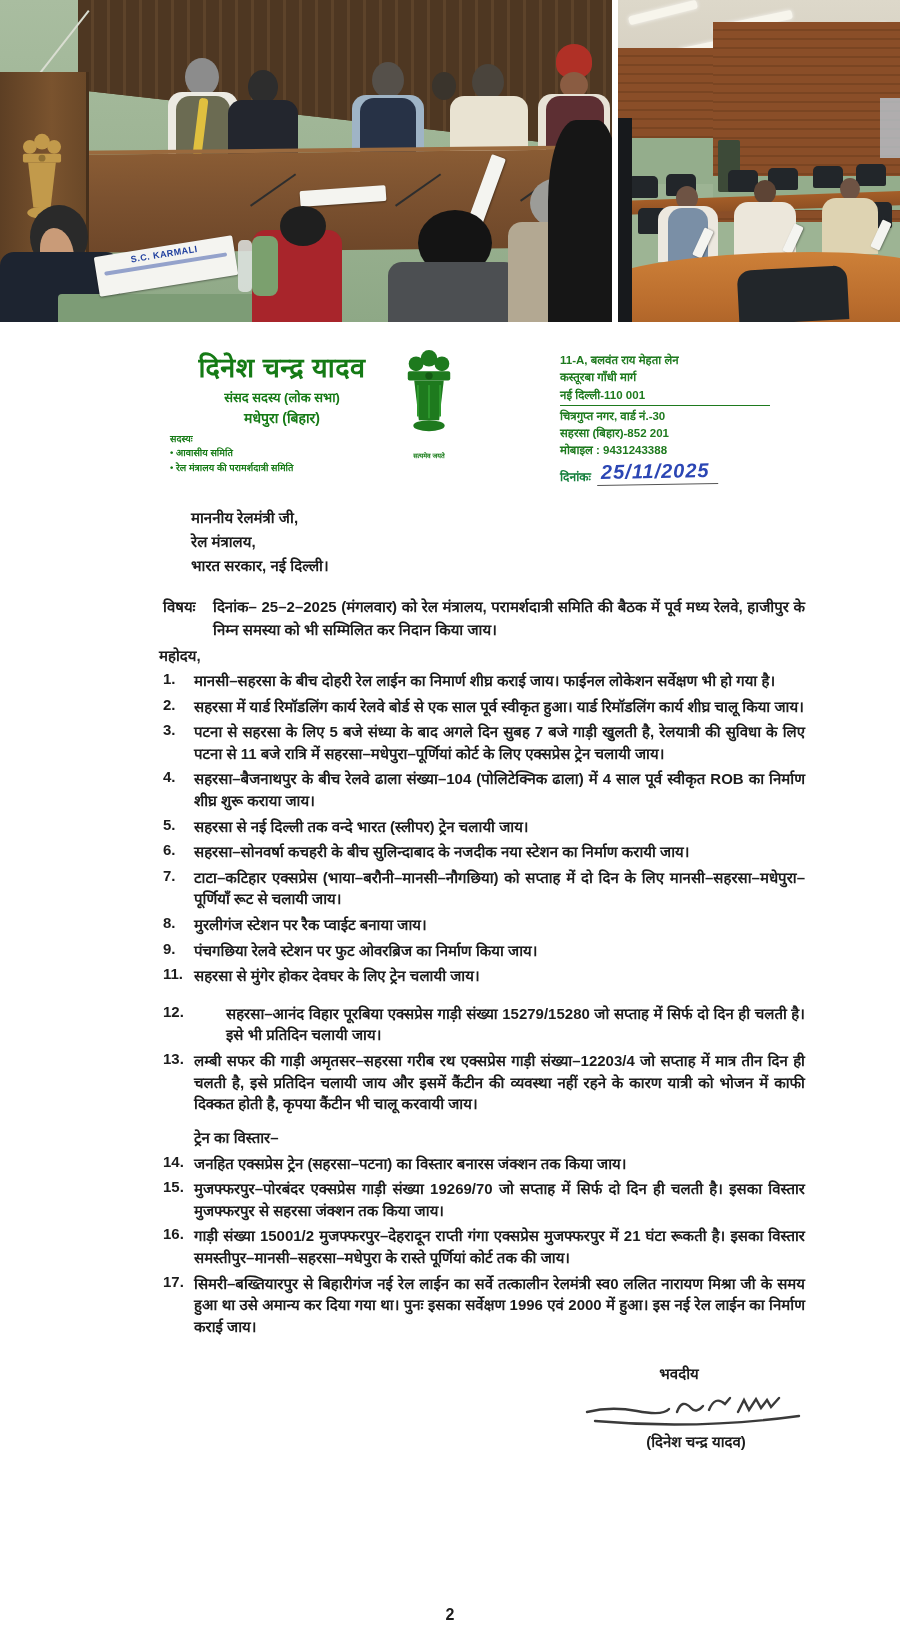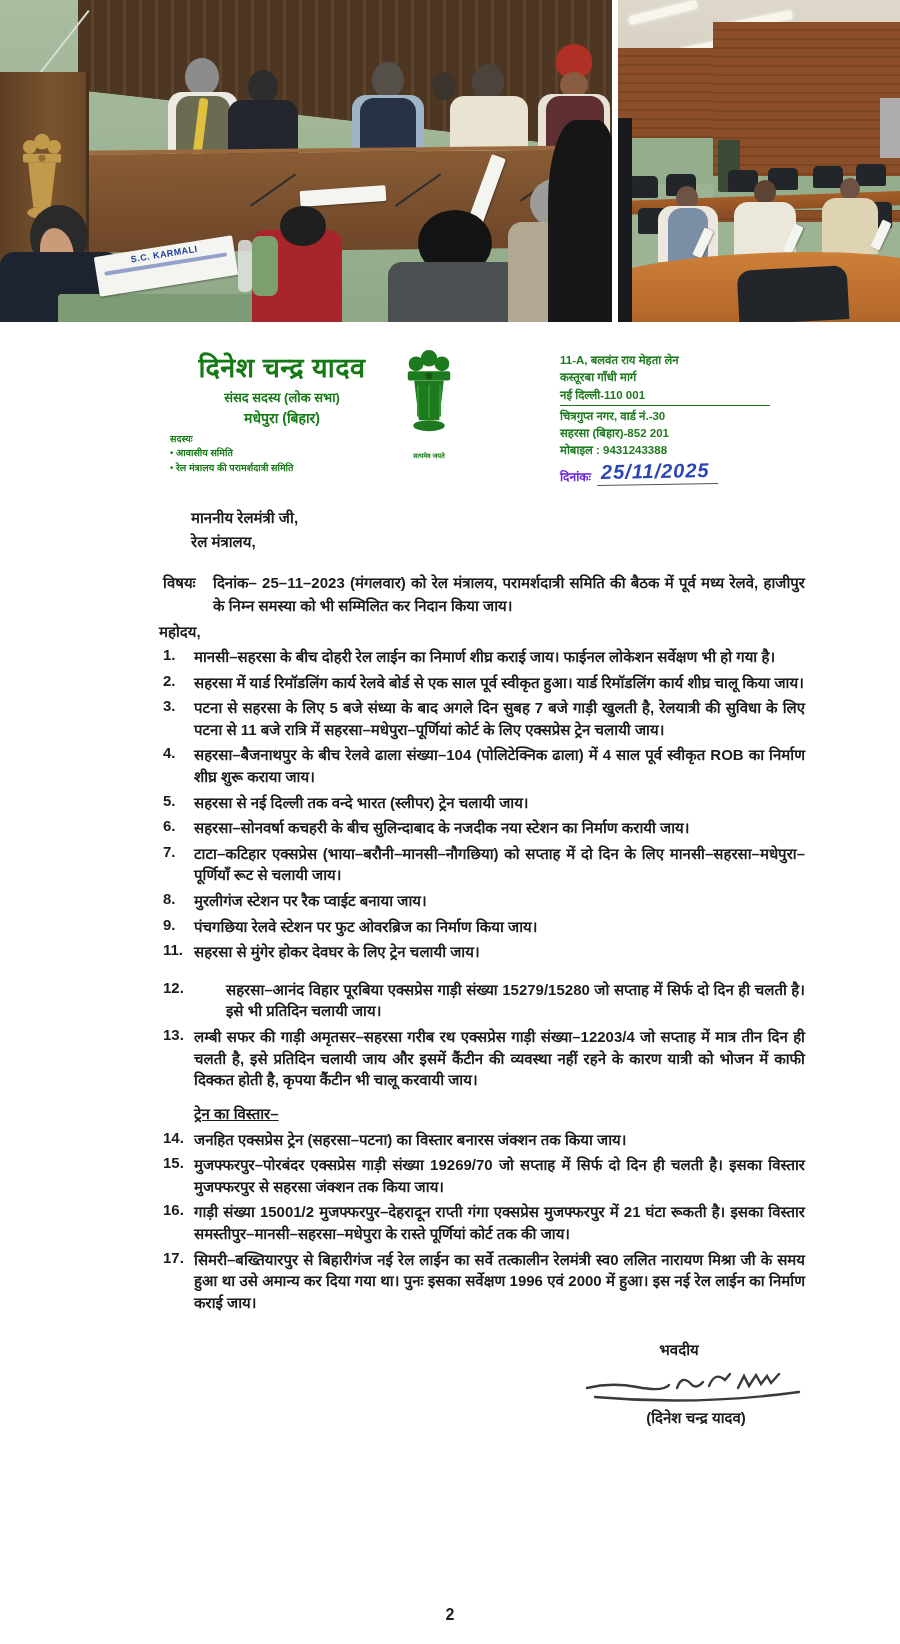--- a/index.html
+++ b/index.html
@@ -50,36 +50,36 @@
   .lh-left{position:absolute;left:148px;top:2px;width:268px;text-align:center;color:#157a15;}
   .lh-name{font-size:27px;font-weight:bold;letter-spacing:.5px;}
   .lh-title{font-size:13px;font-weight:bold;margin-top:3px;}
   .lh-const{font-size:14px;font-weight:bold;margin-top:2px;}
   .lh-members{text-align:left;margin:5px 0 0 22px;font-size:9.5px;font-weight:bold;line-height:1.5;}
   .emblem-wrap{position:absolute;left:398px;top:4px;width:62px;text-align:center;}
   .emblem-caption{font-size:6.5px;color:#157a15;font-weight:bold;margin-top:1px;}
   .lh-right{position:absolute;left:560px;top:6px;width:232px;color:#1e7a1e;font-size:11.5px;font-weight:bold;line-height:1.5;}
   .lh-right .u{border-bottom:1.5px solid #1e7a1e;padding-bottom:1px;margin-bottom:2px;display:inline-block;min-width:210px;}
   .date-row{position:absolute;left:560px;top:114px;display:flex;align-items:flex-end;}
-  .date-label{color:#6d28d9;font-size:12px;font-weight:bold;margin-right:6px;font-family:Liberation Serif, serif;}
+  .date-label{color:#15803d;font-size:12px;font-weight:bold;margin-right:6px;font-family:Liberation Serif, serif;}
   .date-value{color:#2b46b4;font-size:20px;font-weight:bold;font-style:italic;letter-spacing:1px;
     border-bottom:1.5px solid #555;padding:0 8px 1px 4px;transform:rotate(-1deg);}
 
   
   .body-block{padding:8px 95px 0 163px;font-size:15px;}
   .recipient div{margin-left:28px;font-weight:bold;line-height:1.6;}
   .subject{display:flex;margin-top:18px;font-weight:bold;}
   .subject .lbl{width:50px;flex:none;}
   .subject .txt{flex:1;text-align:justify;line-height:1.5;}
   .salutation{font-weight:bold;margin:4px 0 5px -4px;}
   .item{display:flex;font-weight:600;margin-bottom:4px;}
   .item .num{width:31px;flex:none;font-weight:bold;}
   .item .txt{flex:1;text-align:justify;line-height:1.44;}
   .gap-top{margin-top:16px;gap:32px;}
-  .section-heading{margin:12px 0 6px 31px;font-weight:bold;text-decoration:underline;}
+  .section-heading{margin:12px 0 6px 31px;font-weight:bold;}
   .closing{margin:26px 0 0 408px;width:250px;text-align:center;}
   .closing-word{font-weight:bold;margin-right:34px;}
   .sig{display:block;margin:2px auto 0 auto;}
   .signatory{font-weight:bold;font-size:15px;}
   .page-number{position:absolute;bottom:20px;left:0;width:900px;text-align:center;font-weight:bold;font-size:16px;}
 </style>
 </head>
 <body>
 
 <div class="page">
@@ -232,25 +232,26 @@
       <span class="date-label">दिनांकः</span>
       <span class="date-value">25/11/2025</span>
     </div>
   </div>
 
   <div class="body-block">
 
     <div class="recipient">
       <div>माननीय रेलमंत्री जी,</div>
       <div>रेल मंत्रालय,</div>
+      <div>भारत सरकार, नई दिल्ली।</div>
     </div>
 
     <div class="subject">
       <span class="lbl">विषयः</span>
-      <span class="txt">दिनांक– 25–11–2023 (मंगलवार) को रेल मंत्रालय, परामर्शदात्री समिति की बैठक में पूर्व मध्य रेलवे, हाजीपुर के निम्न समस्या को भी सम्मिलित कर निदान किया जाय।</span>
+      <span class="txt">दिनांक– 25–2–2025 (मंगलवार) को रेल मंत्रालय, परामर्शदात्री समिति की बैठक में पूर्व मध्य रेलवे, हाजीपुर के निम्न समस्या को भी सम्मिलित कर निदान किया जाय।</span>
     </div>
 
     <div class="salutation">महोदय,</div>
 
     <div class="item">
         <span class="num">1.</span>
         <span class="txt">मानसी–सहरसा के बीच दोहरी रेल लाईन का निमार्ण शीघ्र कराई जाय। फाईनल लोकेशन सर्वेक्षण भी हो गया है।</span>
       </div>
     <div class="item">
         <span class="num">2.</span>

